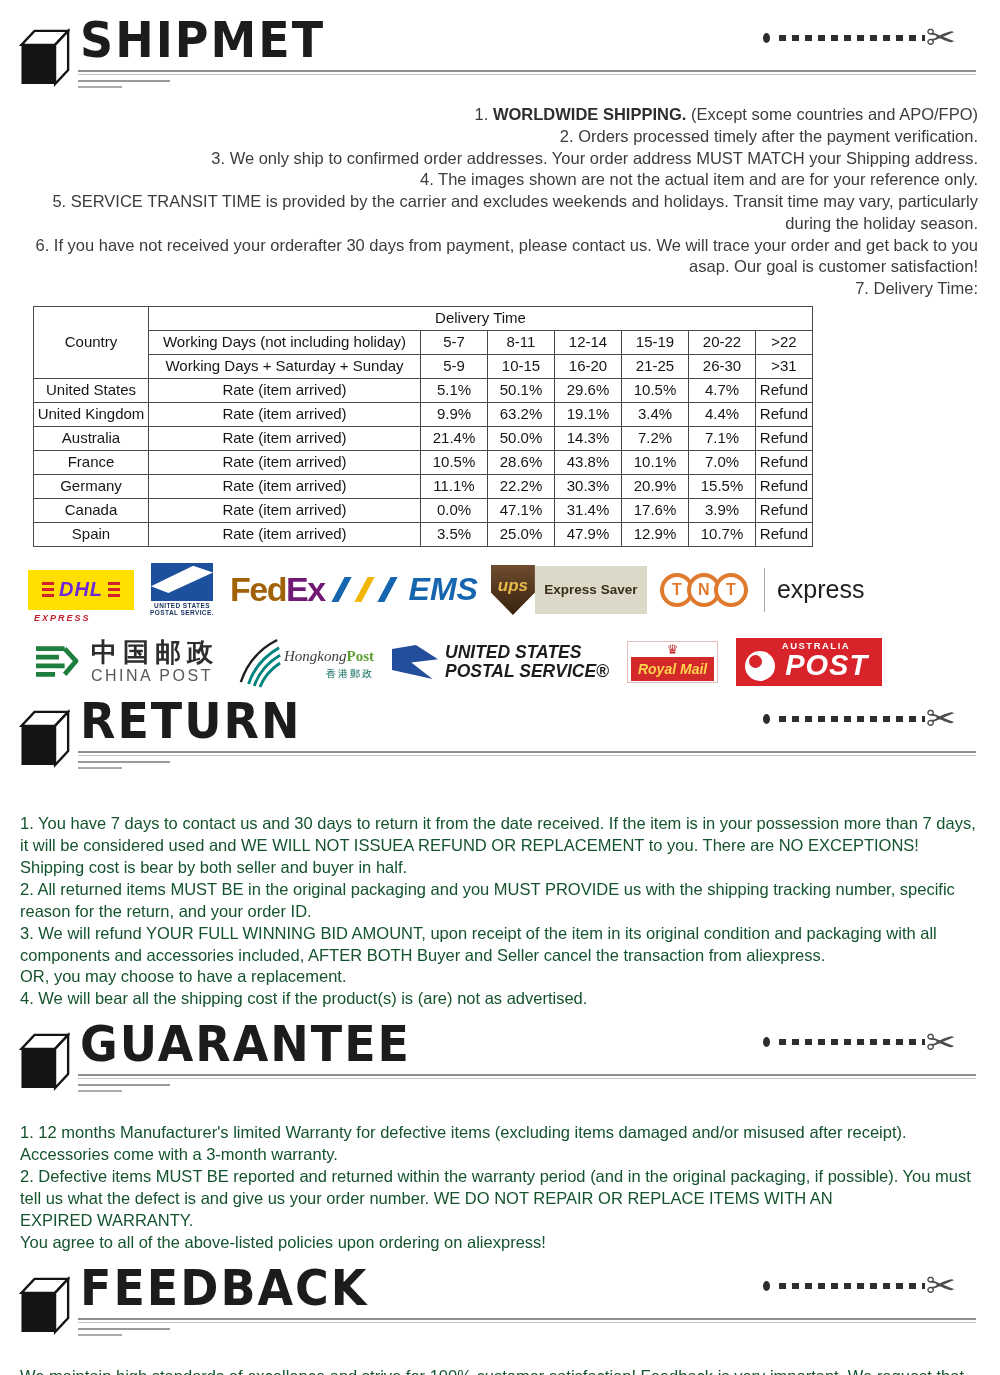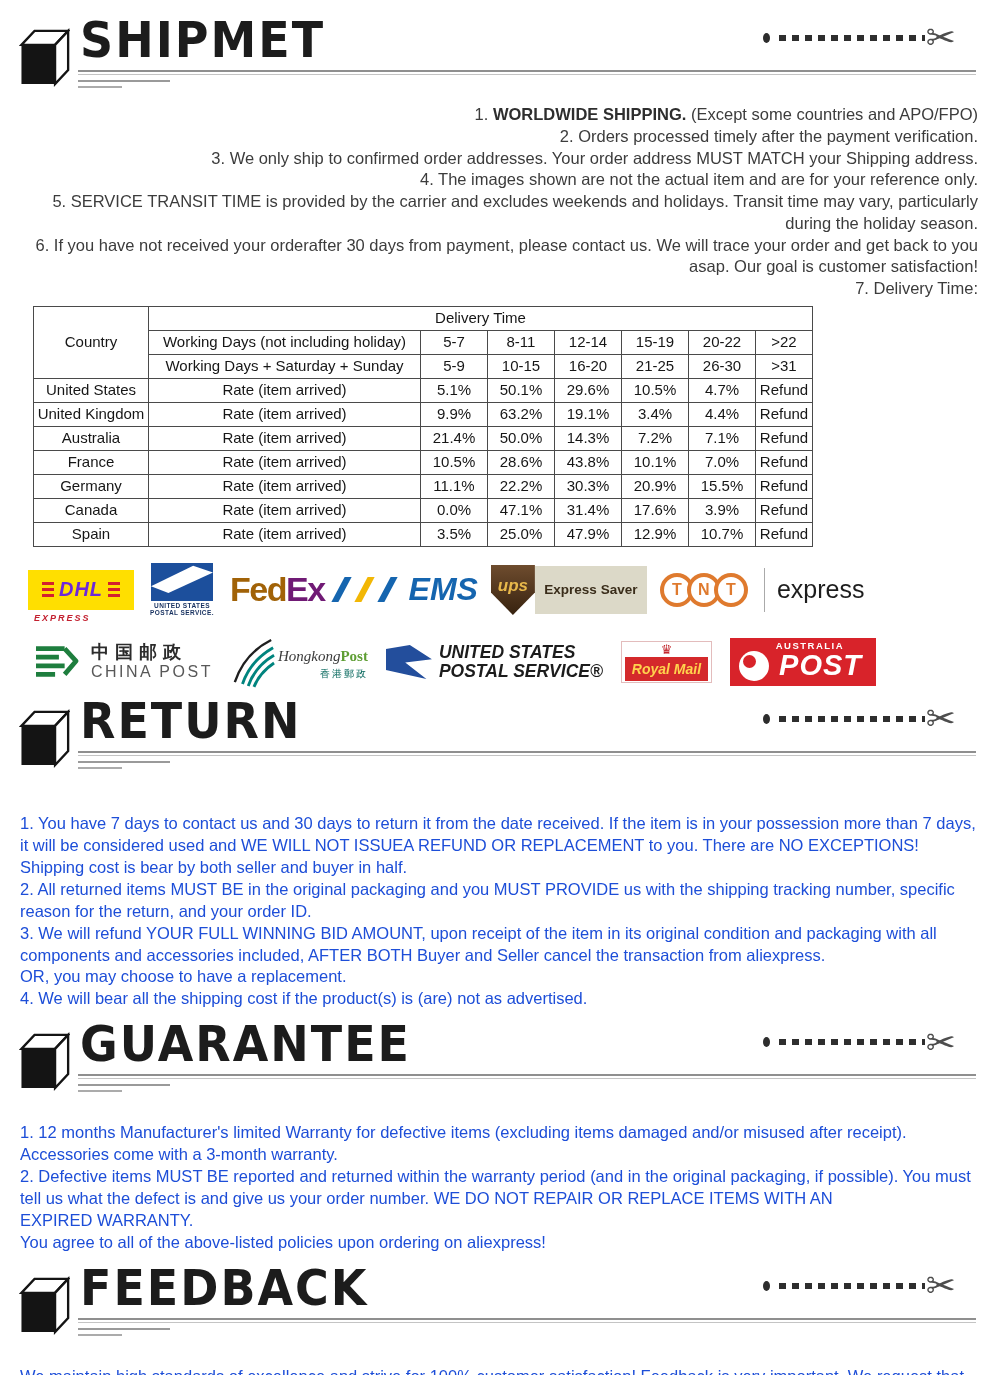--- a/index.html
+++ b/index.html
@@ -32,21 +32,21 @@
   .cut-dashes { width:146px; height:6px; flex:none;
     background:repeating-linear-gradient(90deg,#2e2e2e 0 7px, transparent 7px 13px); }
   .scissors { font-family:"DejaVu Sans", sans-serif; font-size:36px; color:#4d4d4d; line-height:0.6; margin-left:1px; }
   .rule-long { height:2px; border-top:2px solid #8f8f8f; border-bottom:1px solid #c4c4c4; margin:4px 6px 0 6px; }
   .rule-short1 { width:92px; border-top:2px solid #9a9a9a; margin:5px 0 0 6px; }
   .rule-short2 { width:44px; border-top:2px solid #ababab; margin:4px 0 0 6px; }
 
   
   .list { padding:12px 22px 0 30px; font-size:16.5px; line-height:1.32; color:#3c3c3c; }
   .list div { margin:0;text-align:right; }
-  .para-block { padding:0 22px 0 20px; font-size:16.5px; line-height:1.33; color:#1d4ed8; }
+  .para-block { padding:0 22px 0 20px; font-size:16.5px; line-height:1.33; color:#14532d; }
   .para-block p { margin:0; }
   b.inline-bold { color:#2e2e2e; }
 
   
   table.delivery { border-collapse:collapse; margin:6px 0 0 33px; table-layout:fixed; }
   table.delivery td {
     border:1px solid #4a4a4a;
     font-size:15px; color:#161616;
     text-align:center; vertical-align:middle;
     height:21px; padding:1px 3px; line-height:1.1;
@@ -83,21 +83,21 @@
   .ups-shield span { color:#E8B84B; font-weight:bold; font-style:italic; font-size:17px; margin-top:-8px; }
   .ups-saver { width:112px; height:48px; background:#DCD9C8; display:grid; place-items:center; font-weight:bold; font-size:13.5px; color:#3a2d1a; }
 
   .tnt { display:flex; align-items:center; flex:none; }
   .tnt-ring { width:34px; height:34px; border:4px solid #DF7A2E; border-radius:50%; display:grid; place-items:center; font-weight:bold; font-size:16px; color:#DF7A2E; background:#fff; margin-left:-7px; box-sizing:border-box; }
   .tnt-ring:first-child { margin-left:0; }
   .tnt-div { width:1px; height:44px; background:#aaaaaa; margin:0 12px 0 16px; }
   .tnt-express { font-size:25px; color:#1d1d1d; }
 
   .cp { display:flex; align-items:center; gap:9px; flex:none; }
-  .cp-col .cp-cn { font-size:18px; font-weight:bold; color:#2c2c2c; letter-spacing:6px; line-height:1.05; }
+  .cp-col .cp-cn { font-size:26px; font-weight:bold; color:#2c2c2c; letter-spacing:6px; line-height:1.05; }
   .cp-col .cp-en { font-size:16px; color:#585858; letter-spacing:2.5px; margin-top:1px; }
 
   .hk { display:flex; align-items:flex-start; gap:3px; flex:none; }
   .hk-texts { display:flex; flex-direction:column; align-items:flex-end; margin-top:12px; }
   .hk-name { font-family:"Liberation Serif", serif; font-style:italic; font-size:15px; color:#3a3a3a; white-space:nowrap; }
   .hk-name .hk-post { font-weight:bold; color:#5F9E34; font-style:normal; }
   .hk-cn { font-size:10px; color:#0C6B60; margin-top:2px; letter-spacing:2px; }
 
   .uspsB { display:flex; align-items:center; gap:7px; flex:none; }
   .uspsB-eagle { width:46px; height:34px; background:#234E9C; clip-path:polygon(0 12%, 52% 0, 100% 42%, 42% 52%, 88% 100%, 0 74%); }

